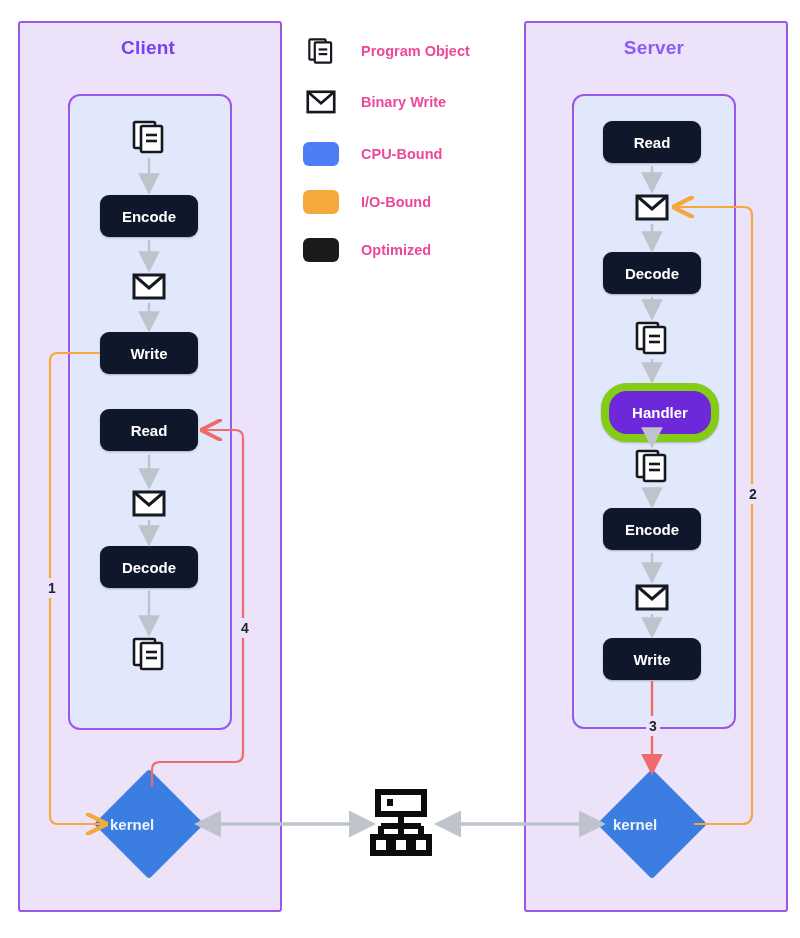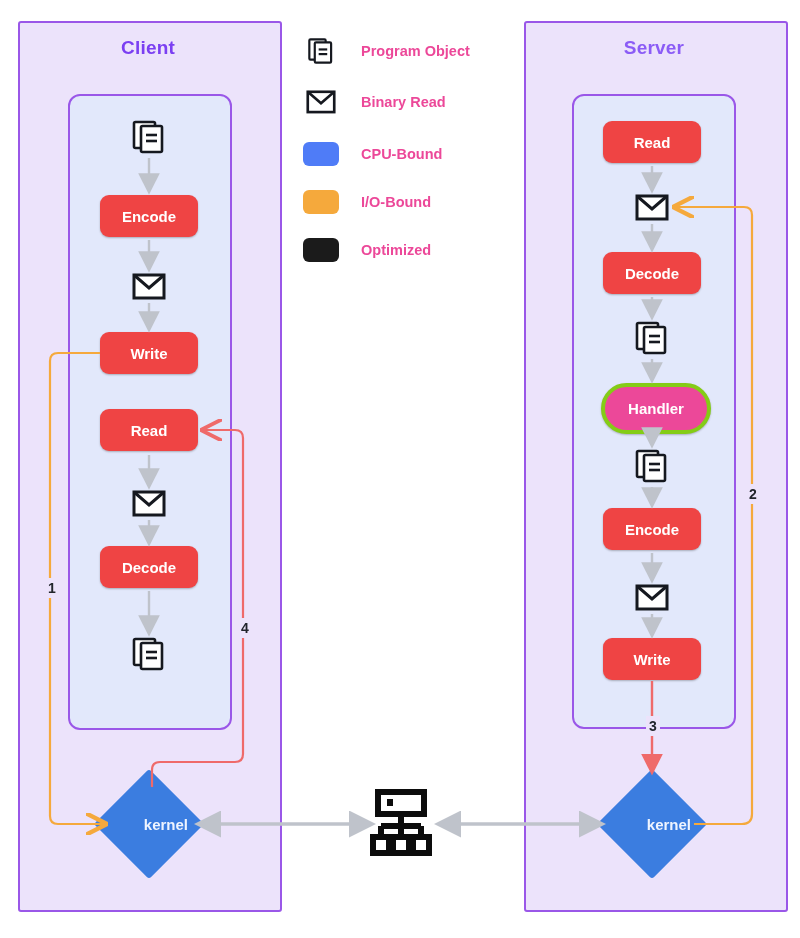--- a/index.html
+++ b/index.html
@@ -8,27 +8,27 @@
   .stage{position:absolute;inset:0;width:800px;height:898px;}
 
   
   .group{position:absolute;background:#ece3fb;border:2.5px solid #9a57e8;border-radius:3px;}
   .group-title{position:absolute;left:0;right:0;text-align:center;font-size:19px;font-weight:bold;letter-spacing:.2px;}
 
   
   .lane{position:absolute;background:#e2e8fb;border:2px solid #9a57e8;border-radius:12px;}
 
   
-  .node{position:absolute;background:#ef4444;border-radius:9px;color:#ffffff;
+  .node{position:absolute;background:#0f172a;border-radius:9px;color:#ffffff;
         font-size:15px;font-weight:bold;display:flex;align-items:center;justify-content:center;
         box-shadow:0 1px 2px rgba(0,0,0,.25);}
-  .node.handler{background:#ec4899;border:4px solid #84cc16;border-radius:26px;}
-
-  
-  .diamond{position:absolute;display:flex;align-items:center;justify-content:flex-end;}
+  .node.handler{background:#6d28d9;border:8px solid #84cc16;border-radius:26px;}
+
+  
+  .diamond{position:absolute;display:flex;align-items:center;justify-content:flex-start;}
   .diamond .dshape{position:absolute;inset:0;background:#3b7de0;transform:rotate(45deg);border-radius:3px;}
   .diamond .dlabel{position:relative;color:#eef4ff;font-size:15px;font-weight:bold;z-index:2;}
 
   
   .icon{position:absolute;}
   .icon svg{display:block;}
 
   
   .legend{position:absolute;}
   .legend-row{position:absolute;display:flex;align-items:center;}
@@ -195,21 +195,21 @@
       <span class="legend-txt">Program Object</span>
     </div>
 
     <div class="legend-row" style="left:0;top:64px;">
       <span class="legend-icon">
         <svg width="30" height="25" viewBox="0 0 34 28">
           <rect x="2" y="3" width="30" height="23" fill="#fff" stroke="#15181f" stroke-width="3"></rect>
           <polyline points="2,3 17,16 32,3" fill="none" stroke="#15181f" stroke-width="3"></polyline>
         </svg>
       </span>
-      <span class="legend-txt">Binary Read</span>
+      <span class="legend-txt">Binary Write</span>
     </div>
 
     <div class="legend-row" style="left:0;top:117px;">
       <span class="legend-sw" style="background:#4f7cf7;"></span>
       <span class="legend-txt">CPU-Bound</span>
     </div>
 
     <div class="legend-row" style="left:0;top:165px;">
       <span class="legend-sw" style="background:#f5a93c;"></span>
       <span class="legend-txt">I/O-Bound</span>

